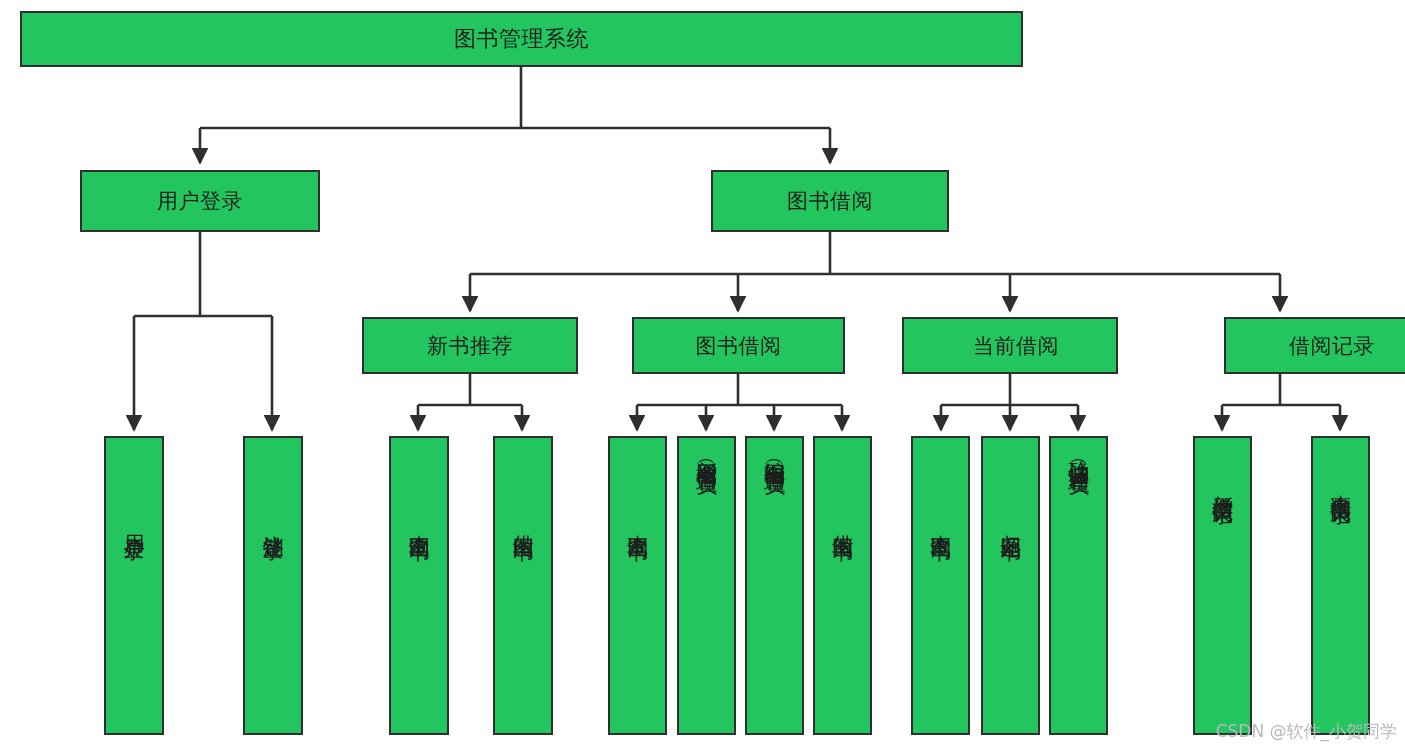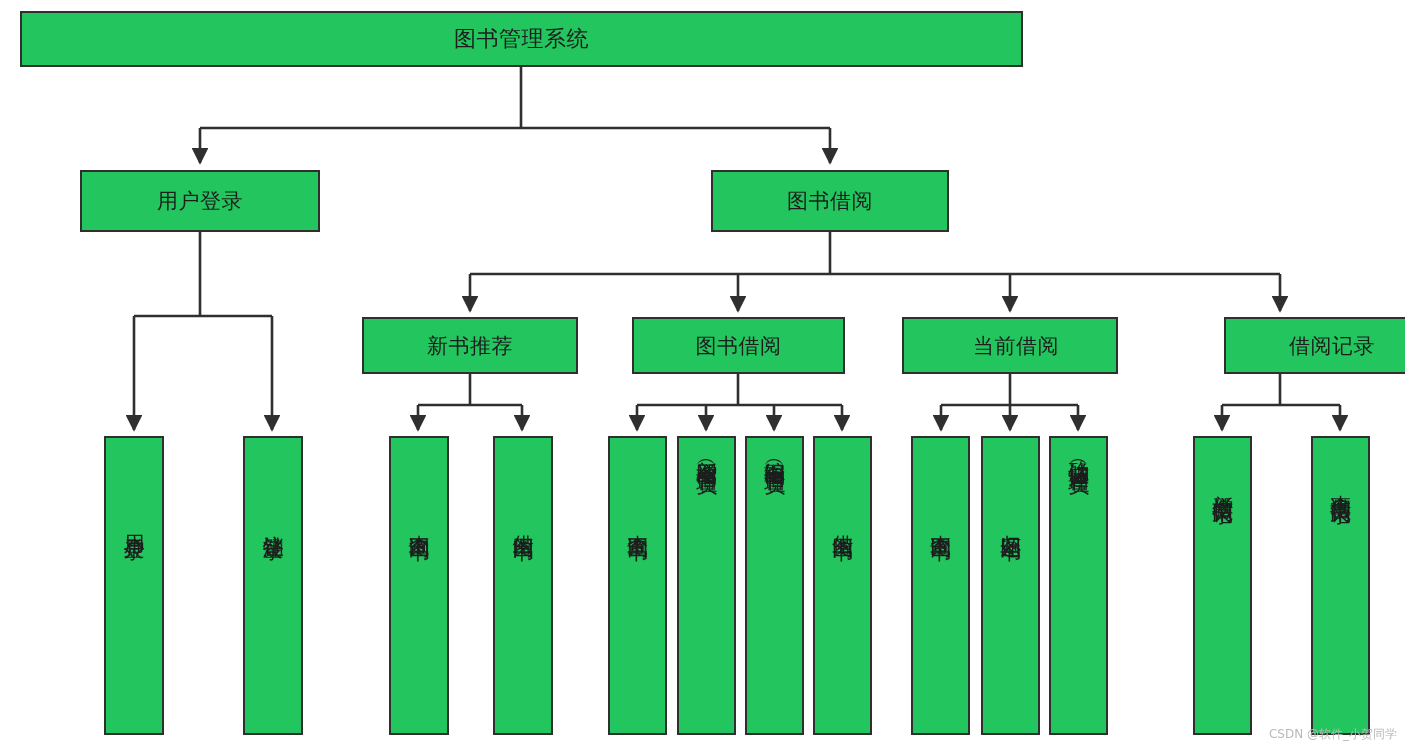--- a/index.html
+++ b/index.html
@@ -58,21 +58,21 @@
     font-size: 21px;
     line-height: 1.08;
     letter-spacing: 2px;
     white-space: nowrap;
     margin: 0 auto;
   }
   .watermark {
     position: absolute;
     right: 8px;
     bottom: 4px;
-    font-size: 12px;
+    font-size: 17px;
     color: #b9b9b9;
     z-index: 3;
     white-space: nowrap;
     font-family: "DejaVu Sans", sans-serif;
   }
 </style>
 </head>
 <body>
 
 <div id="canvas">

